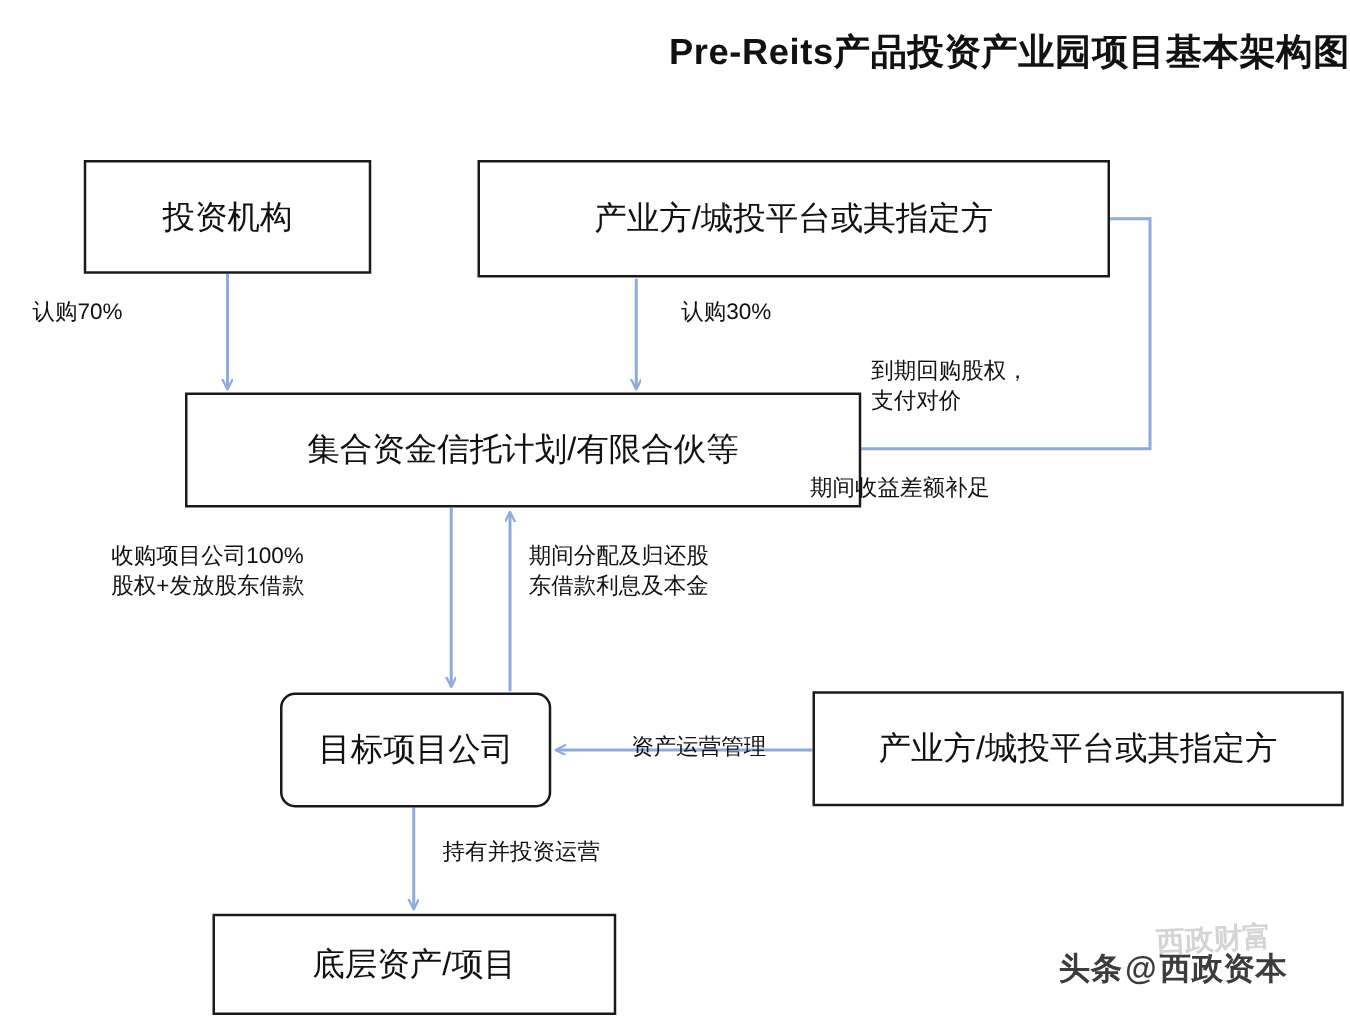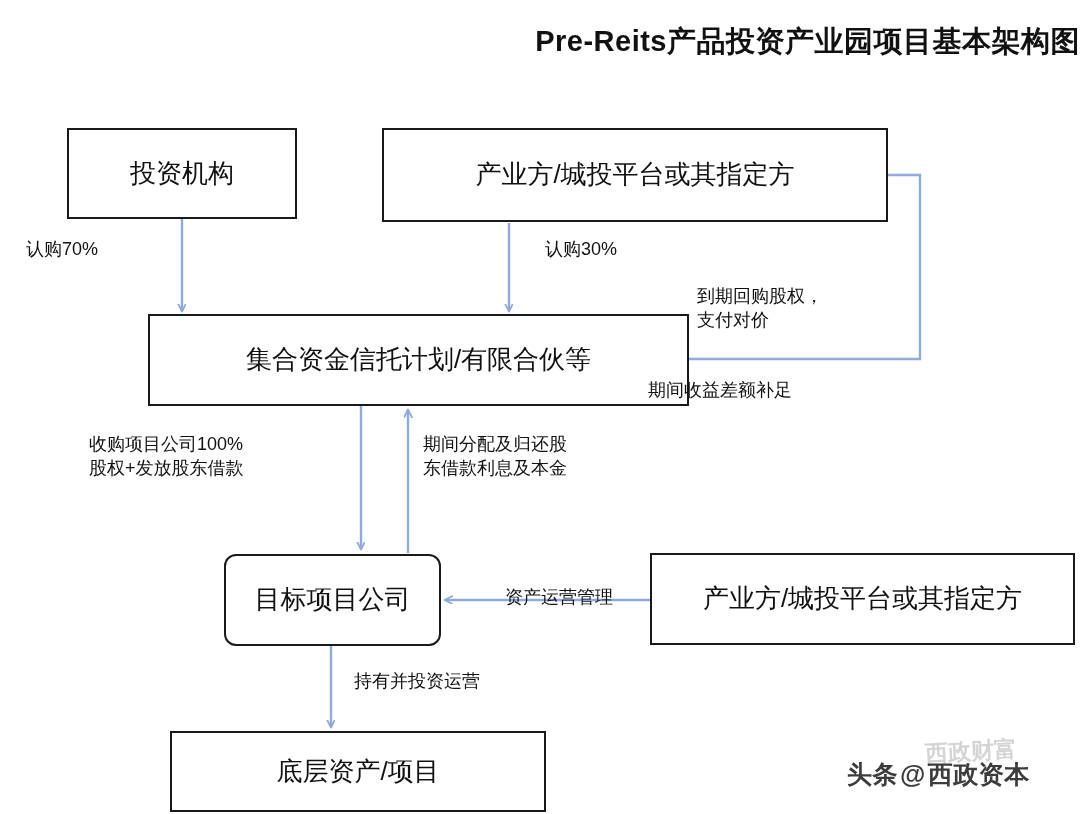--- a/index.html
+++ b/index.html
@@ -133,21 +133,21 @@
     </div>
 
     <div class="node" style="left:224px; top:554px; width:217px; height:92px;border-radius:12px;">
       <span>目标项目公司</span>
     </div>
 
     <div class="node" style="left:650px; top:553px; width:425px; height:92px;">
       <span>产业方/城投平台或其指定方</span>
     </div>
 
-    <div class="node" style="left:170px; top:731px; width:376px; height:81px;">
+    <div class="node" style="left:170px; top:731px; width:323px; height:81px;">
       <span>底层资产/项目</span>
     </div>
 
   </div>
 
   <div class="layer">
 
     <div class="edge-label" style="left:26px; top:238px;">认购70%</div>
 
     <div class="edge-label" style="left:545px; top:238px;">认购30%</div>

